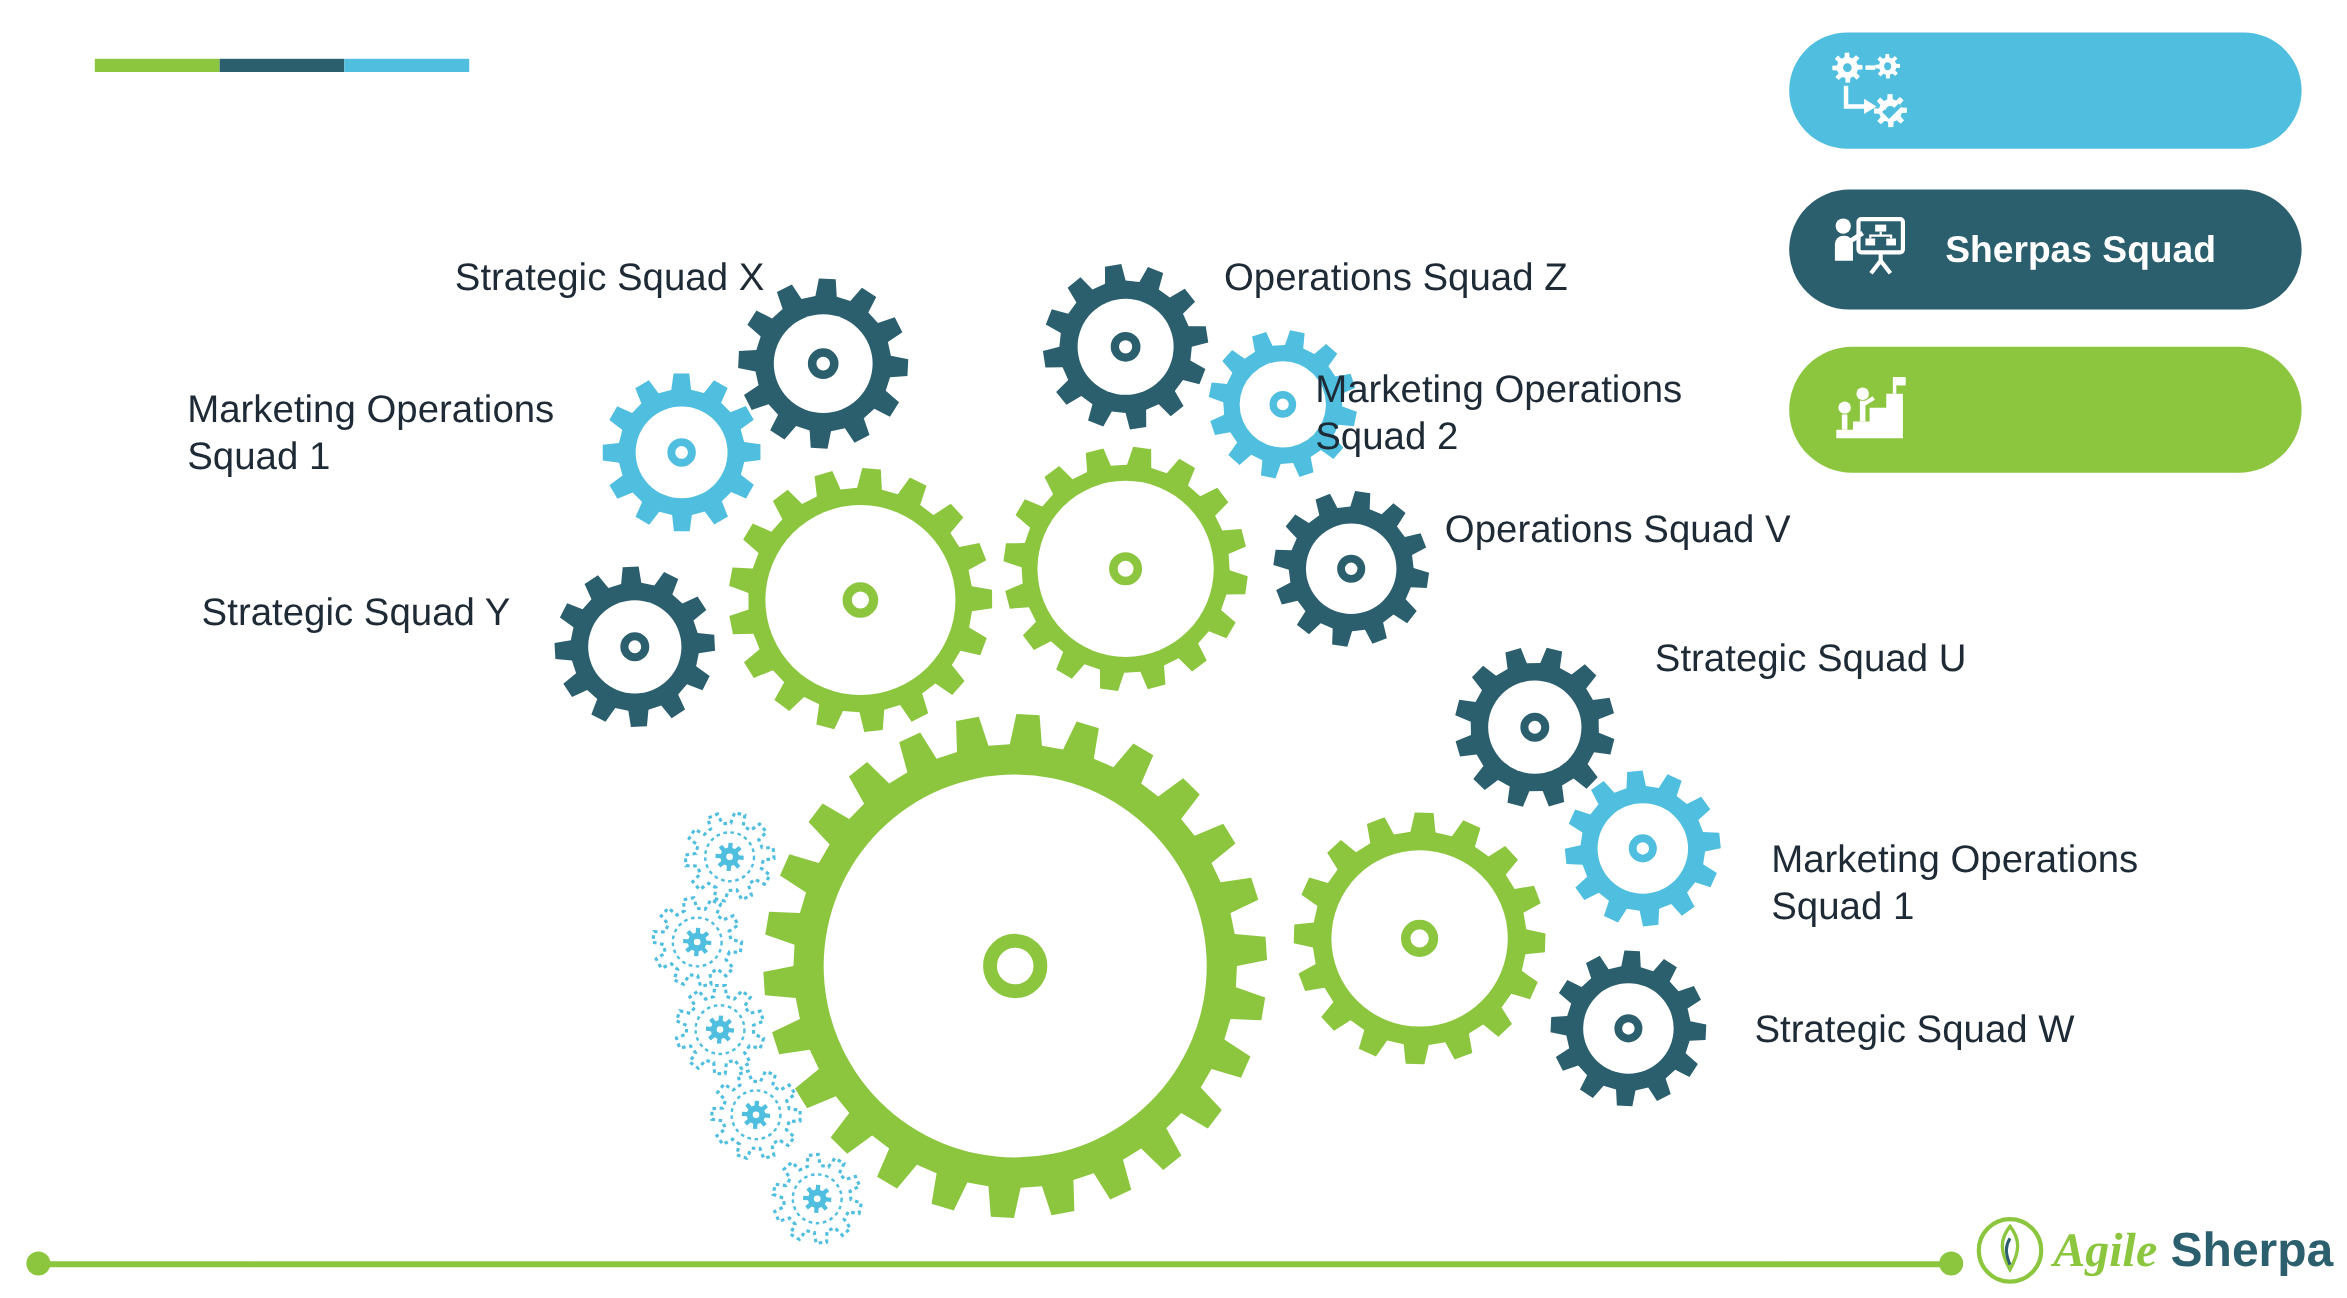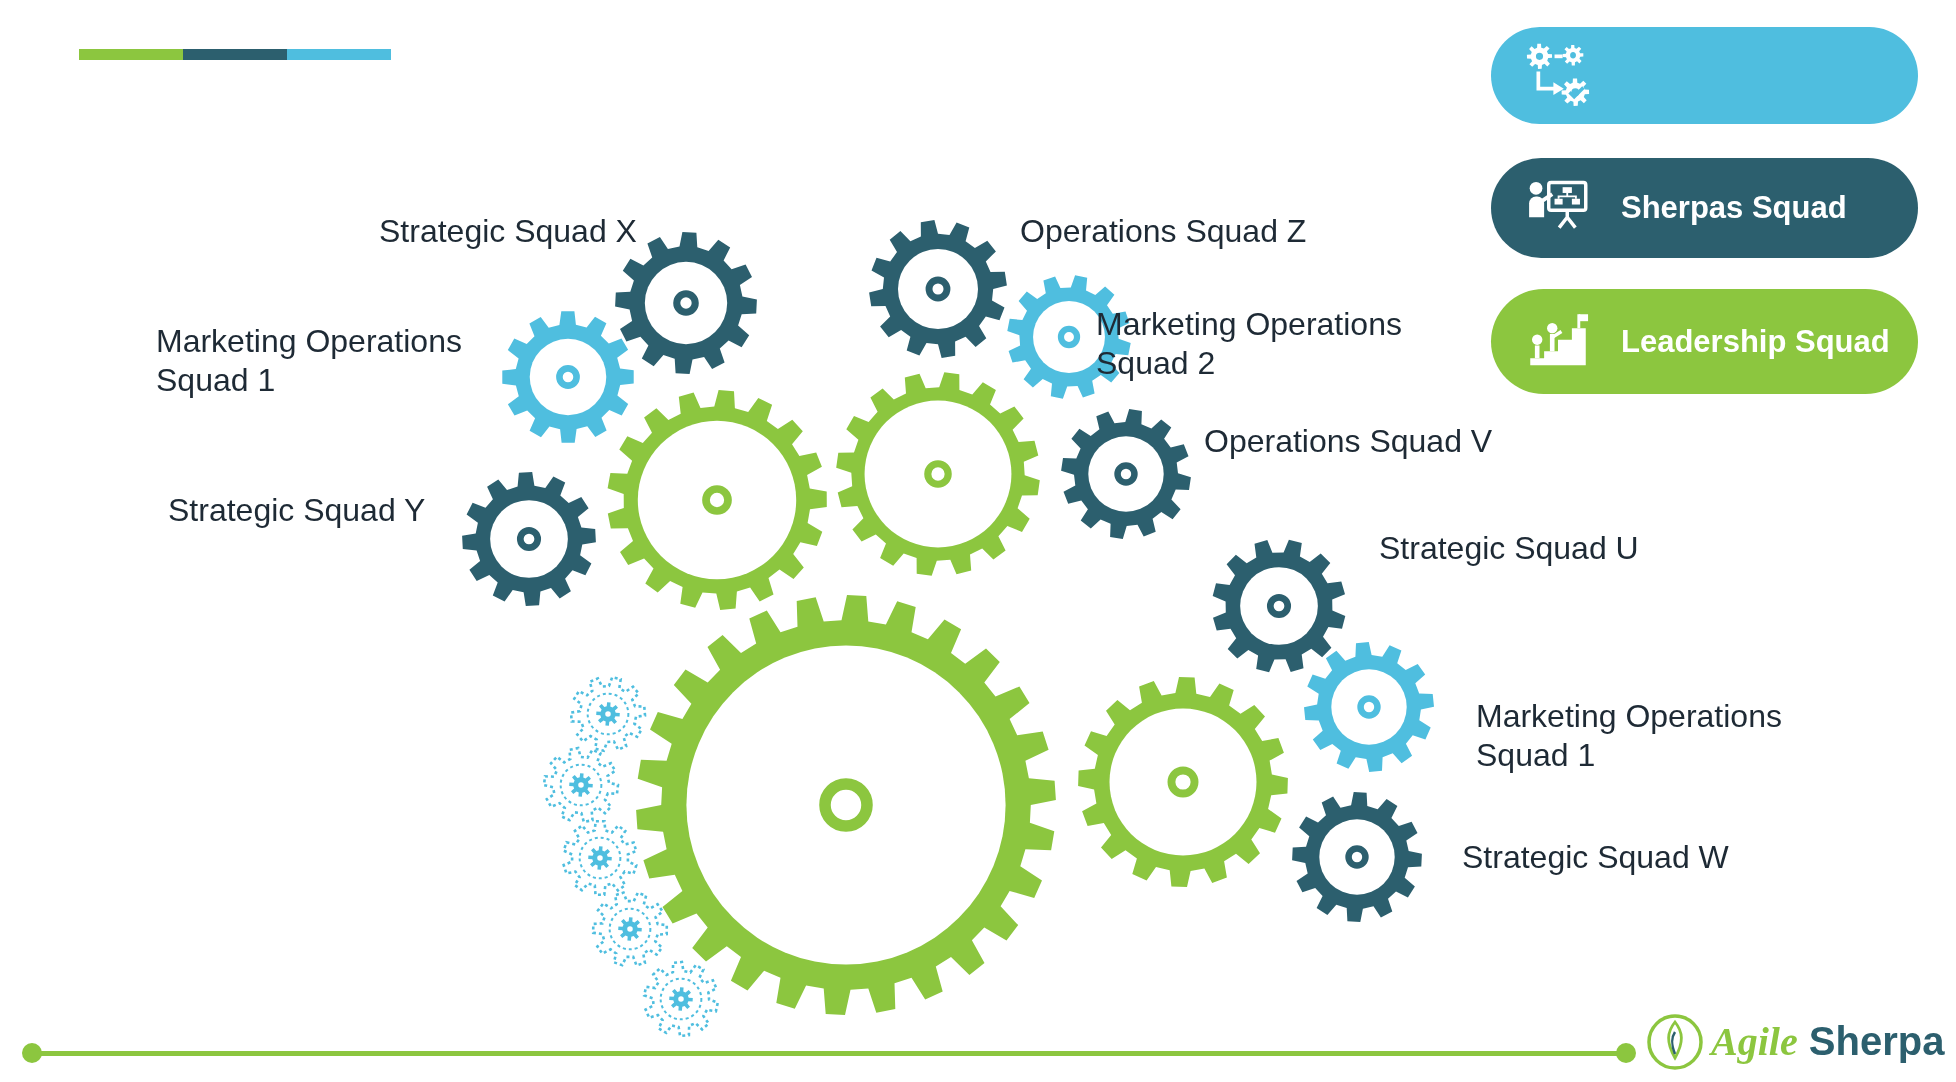--- a/index.html
+++ b/index.html
@@ -197,24 +197,20 @@
           <path d="M8,52 H56 V20 H44 V30 H32 V40 H20 V46 H8 Z" fill="#fff"></path>
           <circle cx="14" cy="30" r="4.5" fill="#fff"></circle>
           <path d="M14,35 v11" stroke="#fff" stroke-width="4"></path>
           <circle cx="27" cy="20" r="4.5" fill="#fff"></circle>
           <path d="M27,25 v15" stroke="#fff" stroke-width="4"></path>
           <path d="M27,28 l8,-5" stroke="#fff" stroke-width="3"></path>
           <path d="M50,20 V8" stroke="#fff" stroke-width="2.5"></path>
           <rect x="50" y="8" width="8" height="6" fill="#fff"></rect>
         </svg>
       </span>
-      <span class="labels">
-        <span>Leadership Squad</span>
-        <span></span>
-      </span>
     </div>
 
   </div>
 
   <div class="rule-line"></div>
   <div class="rule-dot left"></div>
   <div class="rule-dot right"></div>
 
   <div class="logo">
     <svg width="300" height="76" viewBox="0 0 300 76">

